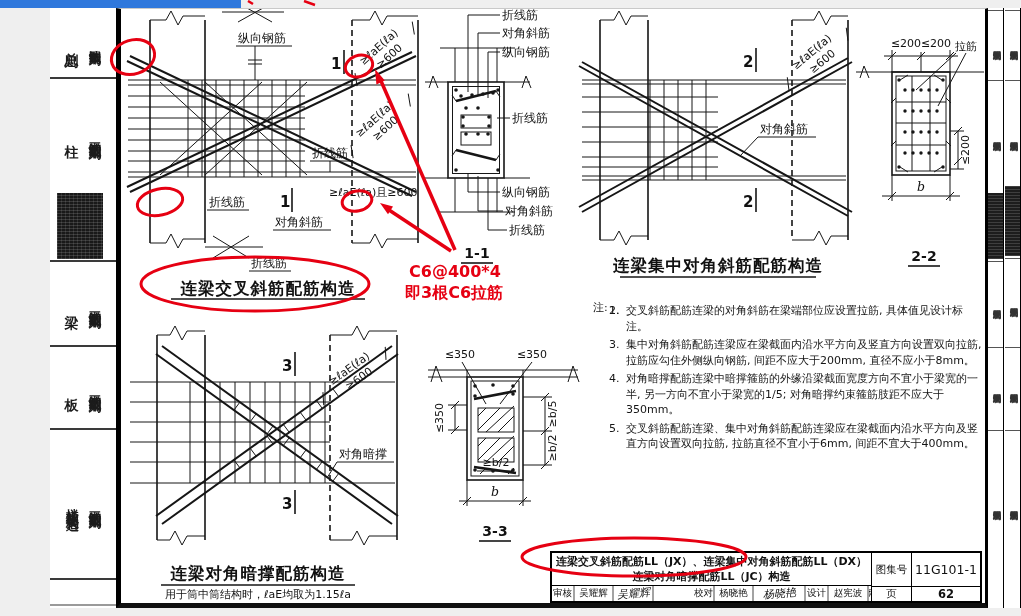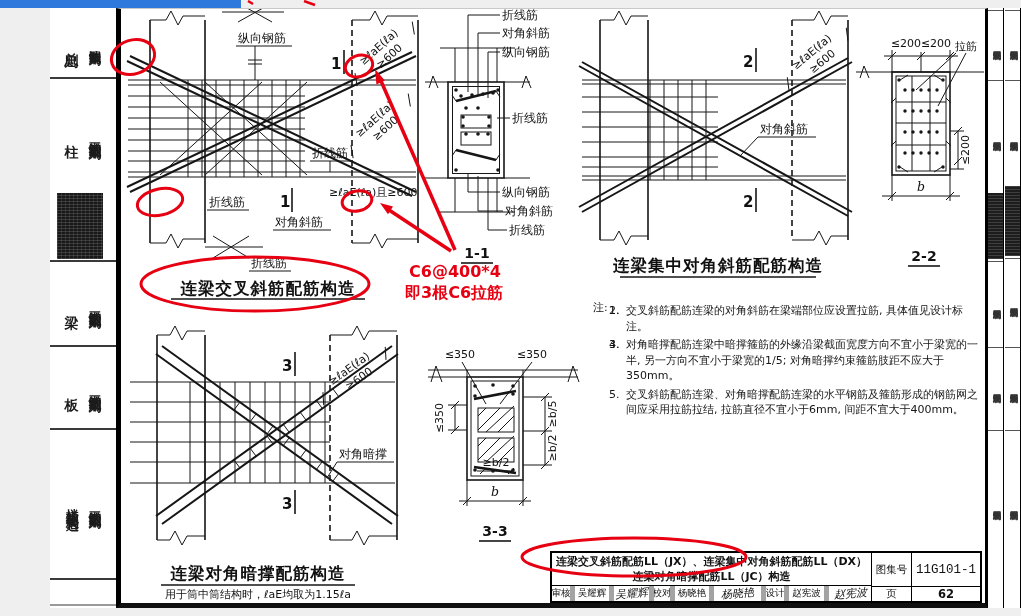--- a/index.html
+++ b/index.html
@@ -29,27 +29,27 @@
 .note-item{position:relative;padding-left:33px;margin-bottom:3px;}
 .note-item .num{position:absolute;left:16px;top:0;}
 
 .tb{position:absolute;left:429px;top:542px;width:432px;height:52px;z-index:10;
   border:2px solid #000;display:flex;background:#fff;}
 .tb .left{width:320px;border-right:1px solid #000;display:flex;flex-direction:column;}
 .tb .right{flex:1;display:flex;flex-direction:column;}
 .tb-title{height:33px;border-bottom:1px solid #000;display:flex;flex-direction:column;justify-content:center;
   align-items:center;font-size:11px;font-weight:700;line-height:15px;white-space:nowrap;}
 .tb-row{height:15px;display:flex;align-items:stretch;font-size:9.5px;}
-.tb-row .c{border-right:5px solid #a3a3a3;display:flex;align-items:center;justify-content:center;
+.tb-row .c{border-right:2px solid #a3a3a3;display:flex;align-items:center;justify-content:center;
   white-space:nowrap;overflow:hidden;}
 .tb-row .c:last-child{border-right:none;}
 .sig{font-family:"DejaVu Serif","Liberation Serif",serif;font-style:italic;font-size:11px;transform:rotate(-4deg);}
 .tb .atlas{height:43px;border-bottom:1px solid #000;display:flex;}
 .tb .atlas .lab,.tb .pagecell .lab{width:40px;border-right:1px solid #000;display:flex;align-items:center;justify-content:center;font-size:10.5px;}
-.tb .atlas .val{flex:1;display:flex;align-items:center;justify-content:center;font-size:12.5px;font-family:Liberation Mono, monospace;}
+.tb .atlas .val{flex:1;display:flex;align-items:center;justify-content:center;font-size:12.5px;}
 .tb .pagecell{height:15px;display:flex;}
 .tb .pagecell .val{flex:1;display:flex;align-items:center;justify-content:center;font-size:11.5px;font-weight:700;}
 
 .rtabs{position:absolute;left:988px;top:8px;width:33px;height:600px;background:#fff;}
 .rcol{position:absolute;top:0;width:16px;height:100%;}
 .rcol.c1{left:0;border-right:1px solid #000;}
 .rcol.c2{left:17px;border-right:1px solid #000;}
 .rseg{position:absolute;left:0;width:100%;display:flex;justify-content:center;align-items:center;border-top:1px solid #555;}
 .rseg .rv{writing-mode:vertical-rl;text-orientation:upright;font-size:8px;font-weight:700;color:#333;letter-spacing:0;}
 .rdark{position:absolute;left:0;width:100%;background:#1d1d1d;
@@ -370,47 +370,48 @@
           <span class="num">1.</span>
         </div>
 
         <div class="note-item">
           <span class="num">2.</span>
           <span>交叉斜筋配筋连梁的对角斜筋在梁端部位应设置拉筋, 具体值见设计标注。</span>
         </div>
 
         <div class="note-item">
           <span class="num">3.</span>
+          <span>集中对角斜筋配筋连梁应在梁截面内沿水平方向及竖直方向设置双向拉筋, 拉筋应勾住外侧纵向钢筋, 间距不应大于200mm, 直径不应小于8mm。</span>
         </div>
 
         <div class="note-item">
           <span class="num">4.</span>
           <span>对角暗撑配筋连梁中暗撑箍筋的外缘沿梁截面宽度方向不宜小于梁宽的一半, 另一方向不宜小于梁宽的1/5; 对角暗撑约束箍筋肢距不应大于350mm。</span>
         </div>
 
         <div class="note-item">
           <span class="num">5.</span>
-          <span>交叉斜筋配筋连梁、对角暗撑配筋连梁的水平钢筋及箍筋形成的钢筋网之间应采用拉筋拉结, 拉筋直径不宜小于6mm, 间距不宜大于400mm。</span>
+          <span>交叉斜筋配筋连梁、集中对角斜筋配筋连梁应在梁截面内沿水平方向及竖直方向设置双向拉筋, 拉筋直径不宜小于6mm, 间距不宜大于400mm。</span>
         </div>
       </div>
   </div>
 
   <div class="tb">
     <div class="left">
       <div class="tb-title">
         <span>连梁交叉斜筋配筋LL（JX）、连梁集中对角斜筋配筋LL（DX）</span>
         <span>连梁对角暗撑配筋LL（JC）构造</span>
       </div>
       <div class="tb-row">
         <div class="c" style="width:23px;">审核</div>
         <div class="c" style="width:39px;">吴耀辉</div>
         <div class="c" style="width:40px;">
             <span class="sig">吴耀辉</span>
           </div>
-        <div class="c" style="width:21px;">校对</div>
+        <div class="c" style="width:21px;margin-left:40px;">校对</div>
         <div class="c" style="width:39px;">杨晓艳</div>
         <div class="c" style="width:52px;">
             <span class="sig">杨晓艳</span>
           </div>
         <div class="c" style="width:23px;">设计</div>
         <div class="c" style="width:40px;">赵宪波</div>
         <div class="c" style="flex:1;">
             <span class="sig">赵宪波</span>
           </div>
       </div>

